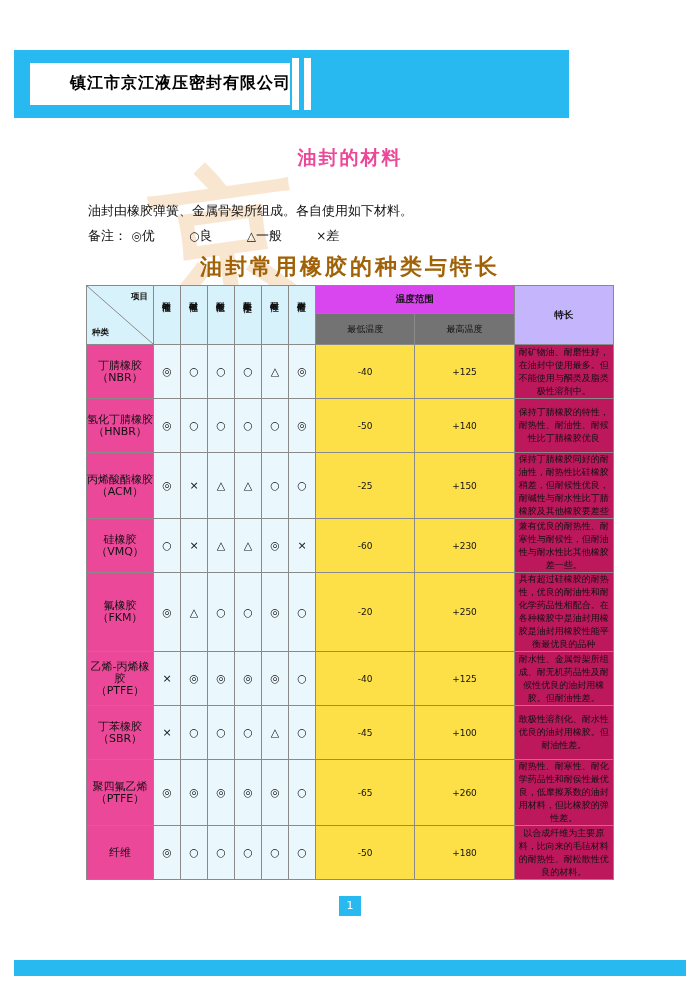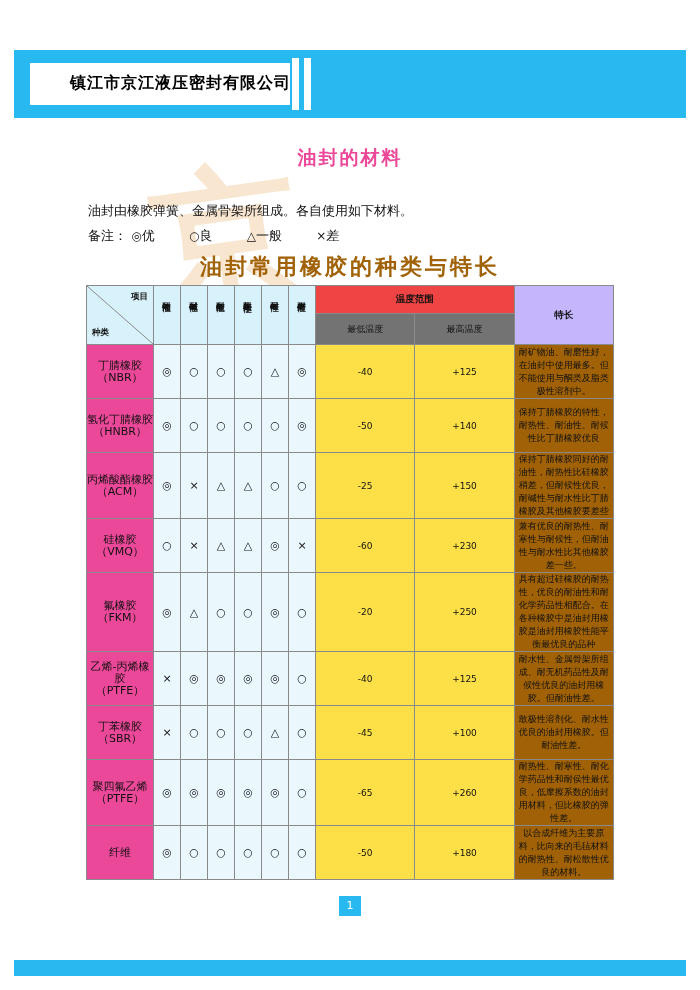--- a/index.html
+++ b/index.html
@@ -32,21 +32,21 @@
   }
   .wm1 { left: 150px; top: 140px; font-size: 150px; transform: rotate(-8deg); color:#f3d2ab; }
   .wm2 { left: 175px; top: 380px; font-size: 150px; transform: rotate(-6deg); color:#f5bfae; }
   .wm3 { left: 240px; top: 530px; font-size: 130px; transform: rotate(-4deg); color:#f6c7b3; }
   .wm4 { left: 290px; top: 670px; font-size: 110px; transform: rotate(-3deg); color:#f7cbb8; }
 
   
   .banner {
     position: absolute;
     left: 14px; top: 50px;
-    width: 672px; height: 68px;
+    width: 555px; height: 68px;
     background: #27b9ef;
     z-index: 1;
   }
   .banner-inner {
     position: relative;
     width: 100%; height: 100%;
   }
   .company-box {
     position: absolute;
     left: 16px; top: 13px;
@@ -203,29 +203,29 @@
   .temp-cell {
     width: 38px;
     font-size: 9px;
     background: #fde047;
   }
   .feat-cell {
     text-align: left;
     font-size: 9px;
     line-height: 13px;
     padding: 4px 6px;
-    background: #a16207;
+    background: #be185d;
   }
   .feat-head {
     background: #c4b5fd;
     font-size: 9.5px;
     height: 36px;
   }
   .temp-head {
-    background: #ef4444;
+    background: #d946ef;
     font-size: 9.5px;
     height: 20px;
   }
   .row-h { height: 54px; }
 
   
   .page-num {
     position: absolute;
     left: 339px; top: 896px;
     width: 22px; height: 20px;

